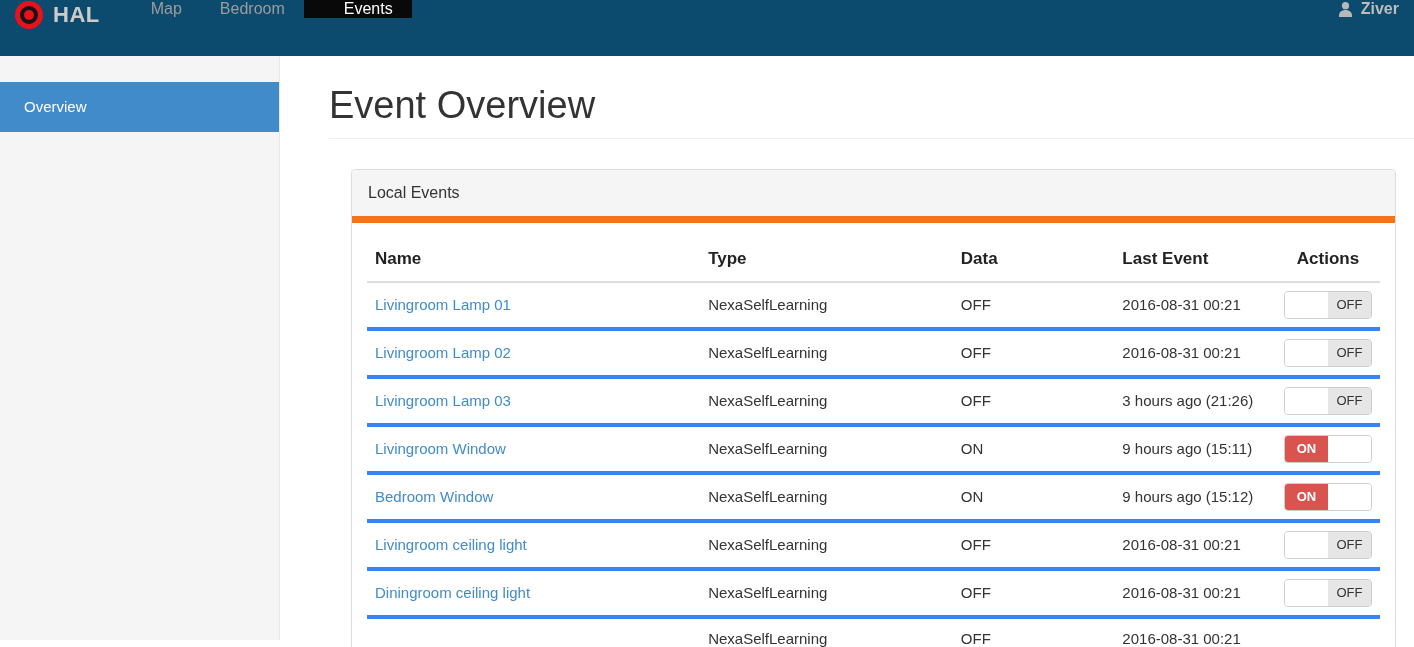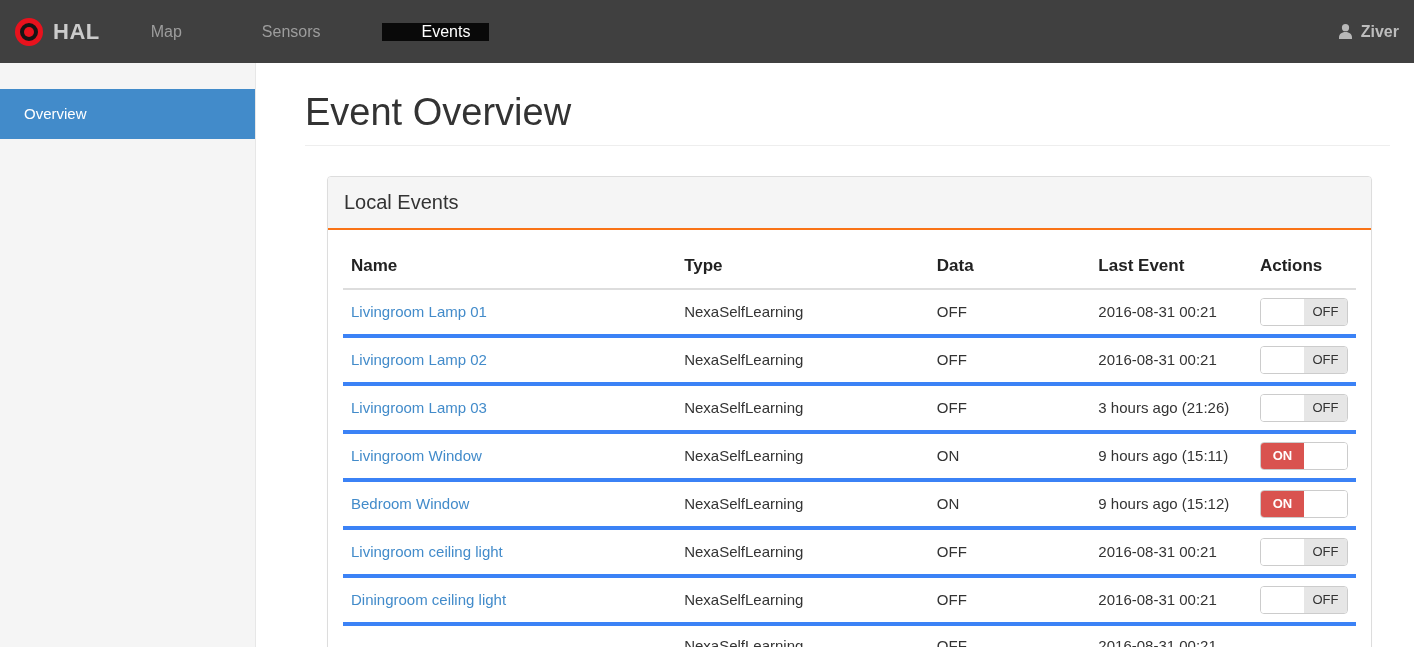--- a/index.html
+++ b/index.html
@@ -5,45 +5,45 @@
   * { box-sizing: border-box; }
   html, body { margin: 0; padding: 0; }
   body {
     width: 1414px; height: 647px; overflow: hidden;
     font-family: "Liberation Sans", sans-serif;
     background: #fff;
   }
 
   
   .navbar {
-    height: 63px; background: #404040; display: flex; align-items: center;
+    height: 56px; background: #0c4a6e; display: flex; align-items: flex-start;
   }
   .brand {
     display: flex; align-items: center; gap: 9px;
     padding: 0 16px 0 14px; cursor: pointer; text-decoration: none;
   }
   .brand-text {
     color: #ccc; font-size: 22px; font-weight: bold; letter-spacing: .5px;
   }
-  .nav-items { display: flex; margin-left: 16px; gap: 42px; }
+  .nav-items { display: flex; margin-left: 16px; }
   .nav-item {
     display: flex; align-items: center; padding: 0 19px;
     color: #9d9d9d; font-size: 16px; text-decoration: none; cursor: pointer;
   }
   .nav-item.active { background: #090909; color: #fff; padding-left: 40px; }
   .navbar-user {
     margin-left: auto; display: flex; align-items: center; gap: 7px;
     padding-right: 15px; color: #bdbdbd; font-weight: bold; font-size: 16px;
     cursor: pointer;
   }
 
   
   .layout { display: flex; height: 584px; }
   .sidebar {
-    width: 256px; flex-shrink: 0; background: #f5f5f5;
+    width: 280px; flex-shrink: 0; background: #f5f5f5;
     border-right: 1px solid #e7e7e7; padding-top: 26px;
   }
   .side-item {
     display: block; height: 50px; line-height: 50px; padding-left: 24px;
     font-size: 15px; color: #428bca; text-decoration: none; cursor: pointer;
   }
   .side-item.active { background: #428bca; color: #fff; }
 
   .main { flex: 1; padding: 0 90px 0 49px; }
   .page-header {
@@ -55,42 +55,42 @@
     font-weight: 400; color: #333;
   }
 
   
   .panel {
     margin-left: 22px; width: 1045px;
     border: 1px solid #ddd; border-radius: 4px;
     box-shadow: 0 1px 1px rgba(0,0,0,.05);
   }
   .panel-heading {
-    background: #f5f5f5; border-bottom: 2px solid #f97316;
-    padding: 14px 16px; font-size: 20px; color: #333;
+    background: #f5f5f5; border-bottom: 7px solid #f97316;
+    padding: 14px 16px; font-size: 16px; color: #333;
     border-radius: 3px 3px 0 0;
   }
   .panel-body { padding: 15px; }
 
   
   table { width: 100%; border-collapse: collapse; }
   th {
     text-align: left; font-size: 17px; color: #222;
     padding: 11px 8px 12px; border-bottom: 2px solid #ddd;
   }
   td {
     font-size: 15px; color: #333; padding: 8px;
     line-height: 24px; border-bottom: 4px solid #3b82f6;
     vertical-align: middle;
   }
   .col-name { width: 33%; }
   .col-type { width: 25%; }
   .col-data { width: 16%; }
   .col-update { width: 16%; }
-  .col-actions { width: 10%; text-align: left; }
+  .col-actions { width: 10%; text-align: center; }
   td.c-actions { text-align: right; }
   td a { color: #428bca; text-decoration: none; cursor: pointer; }
 
   
   .toggle {
     display: inline-flex; width: 88px; height: 28px;
     border: 1px solid #ccc; border-radius: 4px; overflow: hidden;
     background: #fff; vertical-align: middle; cursor: pointer;
   }
   .toggle .lbl {
@@ -110,21 +110,21 @@
     <span style="display:flex">
       <svg width="30" height="30" viewBox="0 0 30 30">
         <circle cx="15" cy="15" r="11.5" fill="#151515" stroke="#e8121d" stroke-width="5"></circle>
         <circle cx="15" cy="15" r="5" fill="#e8121d"></circle>
       </svg>
     </span>
     <span class="brand-text">HAL</span>
   </a>
   <div class="nav-items">
     <a class="nav-item">Map</a>
-    <a class="nav-item">Sensors</a>
+    <a class="nav-item">Bedroom</a>
     <a class="nav-item active">Events</a>
   </div>
   <a class="navbar-user">
     <span style="display:flex">
       <svg width="17" height="17" viewBox="0 0 16 16" fill="#b8b8b8">
         <circle cx="8" cy="4.4" r="3.4"></circle>
         <path d="M8 8.4c-3.7 0-6.1 2.1-6.1 5.1V15h12.2v-1.5c0-3-2.4-5.1-6.1-5.1z"></path>
       </svg>
     </span>
     <span>Ziver</span>

